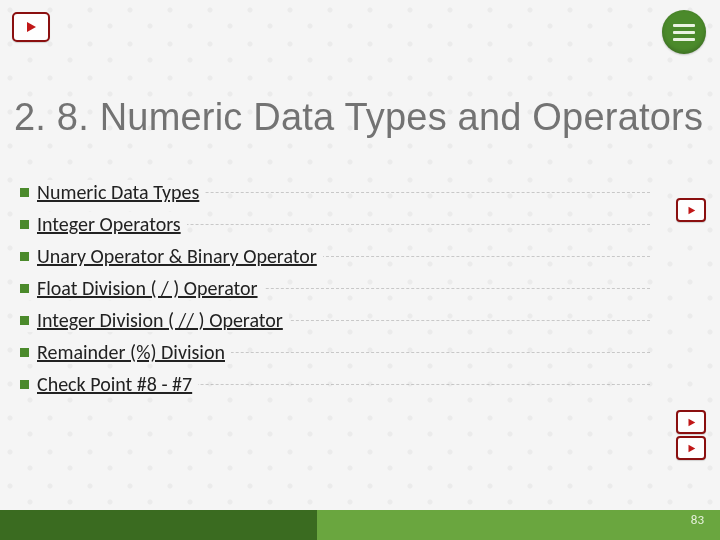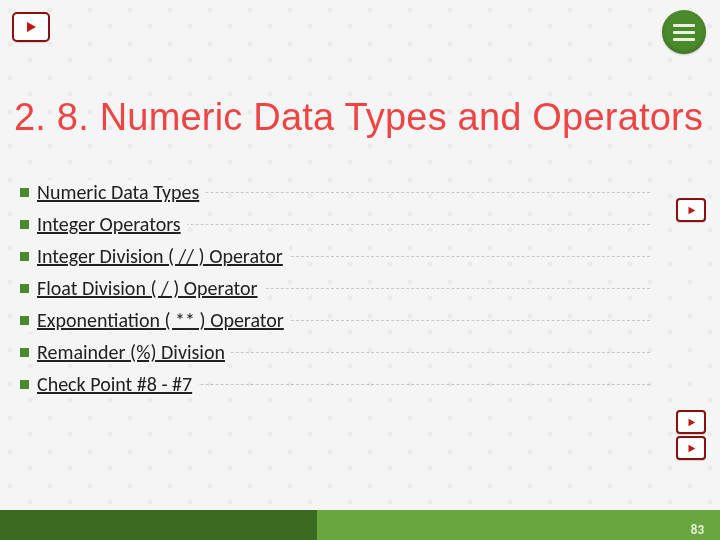--- a/index.html
+++ b/index.html
@@ -35,21 +35,21 @@
   .menu-circle{
     position:absolute;top:10px;right:14px;
     width:44px;height:44px;border-radius:50%;
     background:#4b8a2b;
     display:flex;align-items:center;justify-content:center;
     box-shadow:inset 0 -2px 4px rgba(0,0,0,0.2),0 1px 2px rgba(0,0,0,0.2);
   }
   .menu-circle .bar{width:22px;height:3px;background:#eaf3e2;margin:2px 0;border-radius:1px}
   .title{
     position:absolute;top:96px;left:14px;right:14px;
-    font-size:38px;font-weight:400;color:#ef4444;
+    font-size:38px;font-weight:400;color:#737373;
     letter-spacing:0.2px;
     font-family:"Calibri Light","Segoe UI Light","Segoe UI",Arial,sans-serif;
   }
   .list{
     position:absolute;top:176px;left:20px;right:70px;
   }
   .item{
     display:flex;align-items:center;
     height:32px;
     position:relative;
@@ -86,22 +86,22 @@
     box-shadow:0 1px 1px rgba(0,0,0,0.15);
   }
   .side-play svg{display:block}
   .footer{
     position:absolute;left:0;right:0;bottom:0;height:30px;
     display:flex;
   }
   .footer .seg-dark{flex:0 0 44%;background:#3a6b20}
   .footer .seg-light{flex:1;background:#6aa63f;position:relative}
   .page-num{
-    position:absolute;right:16px;bottom:3px;
-    color:#e9f3df;font-size:13px;font-weight:700;
+    position:absolute;right:16px;bottom:13px;
+    color:#e9f3df;font-size:13px;font-weight:400;
     z-index:2;
   }
 </style>
 </head>
 <body>
 
 <div class="bg-pattern"></div>
 
 <div class="top-bar">
   <div class="play-badge">
@@ -129,33 +129,33 @@
   </div>
   <div class="item">
     <span class="label-wrap">
         <span class="bullet"></span>
     <a class="label">Integer Operators</a>
       </span>
   </div>
   <div class="item">
     <span class="label-wrap">
         <span class="bullet"></span>
-    <a class="label">Integer Division ( // ) Operator</a>
+    <a class="label">Unary Operator &amp; Binary Operator</a>
       </span>
   </div>
   <div class="item">
     <span class="label-wrap">
         <span class="bullet"></span>
     <a class="label">Float Division ( / ) Operator</a>
       </span>
   </div>
   <div class="item">
     <span class="label-wrap">
         <span class="bullet"></span>
-    <a class="label">Exponentiation ( ** ) Operator</a>
+    <a class="label">Integer Division ( // ) Operator</a>
       </span>
   </div>
   <div class="item">
     <span class="label-wrap">
         <span class="bullet"></span>
     <a class="label">Remainder (%) Division</a>
       </span>
   </div>
   <div class="item">
     <span class="label-wrap">

